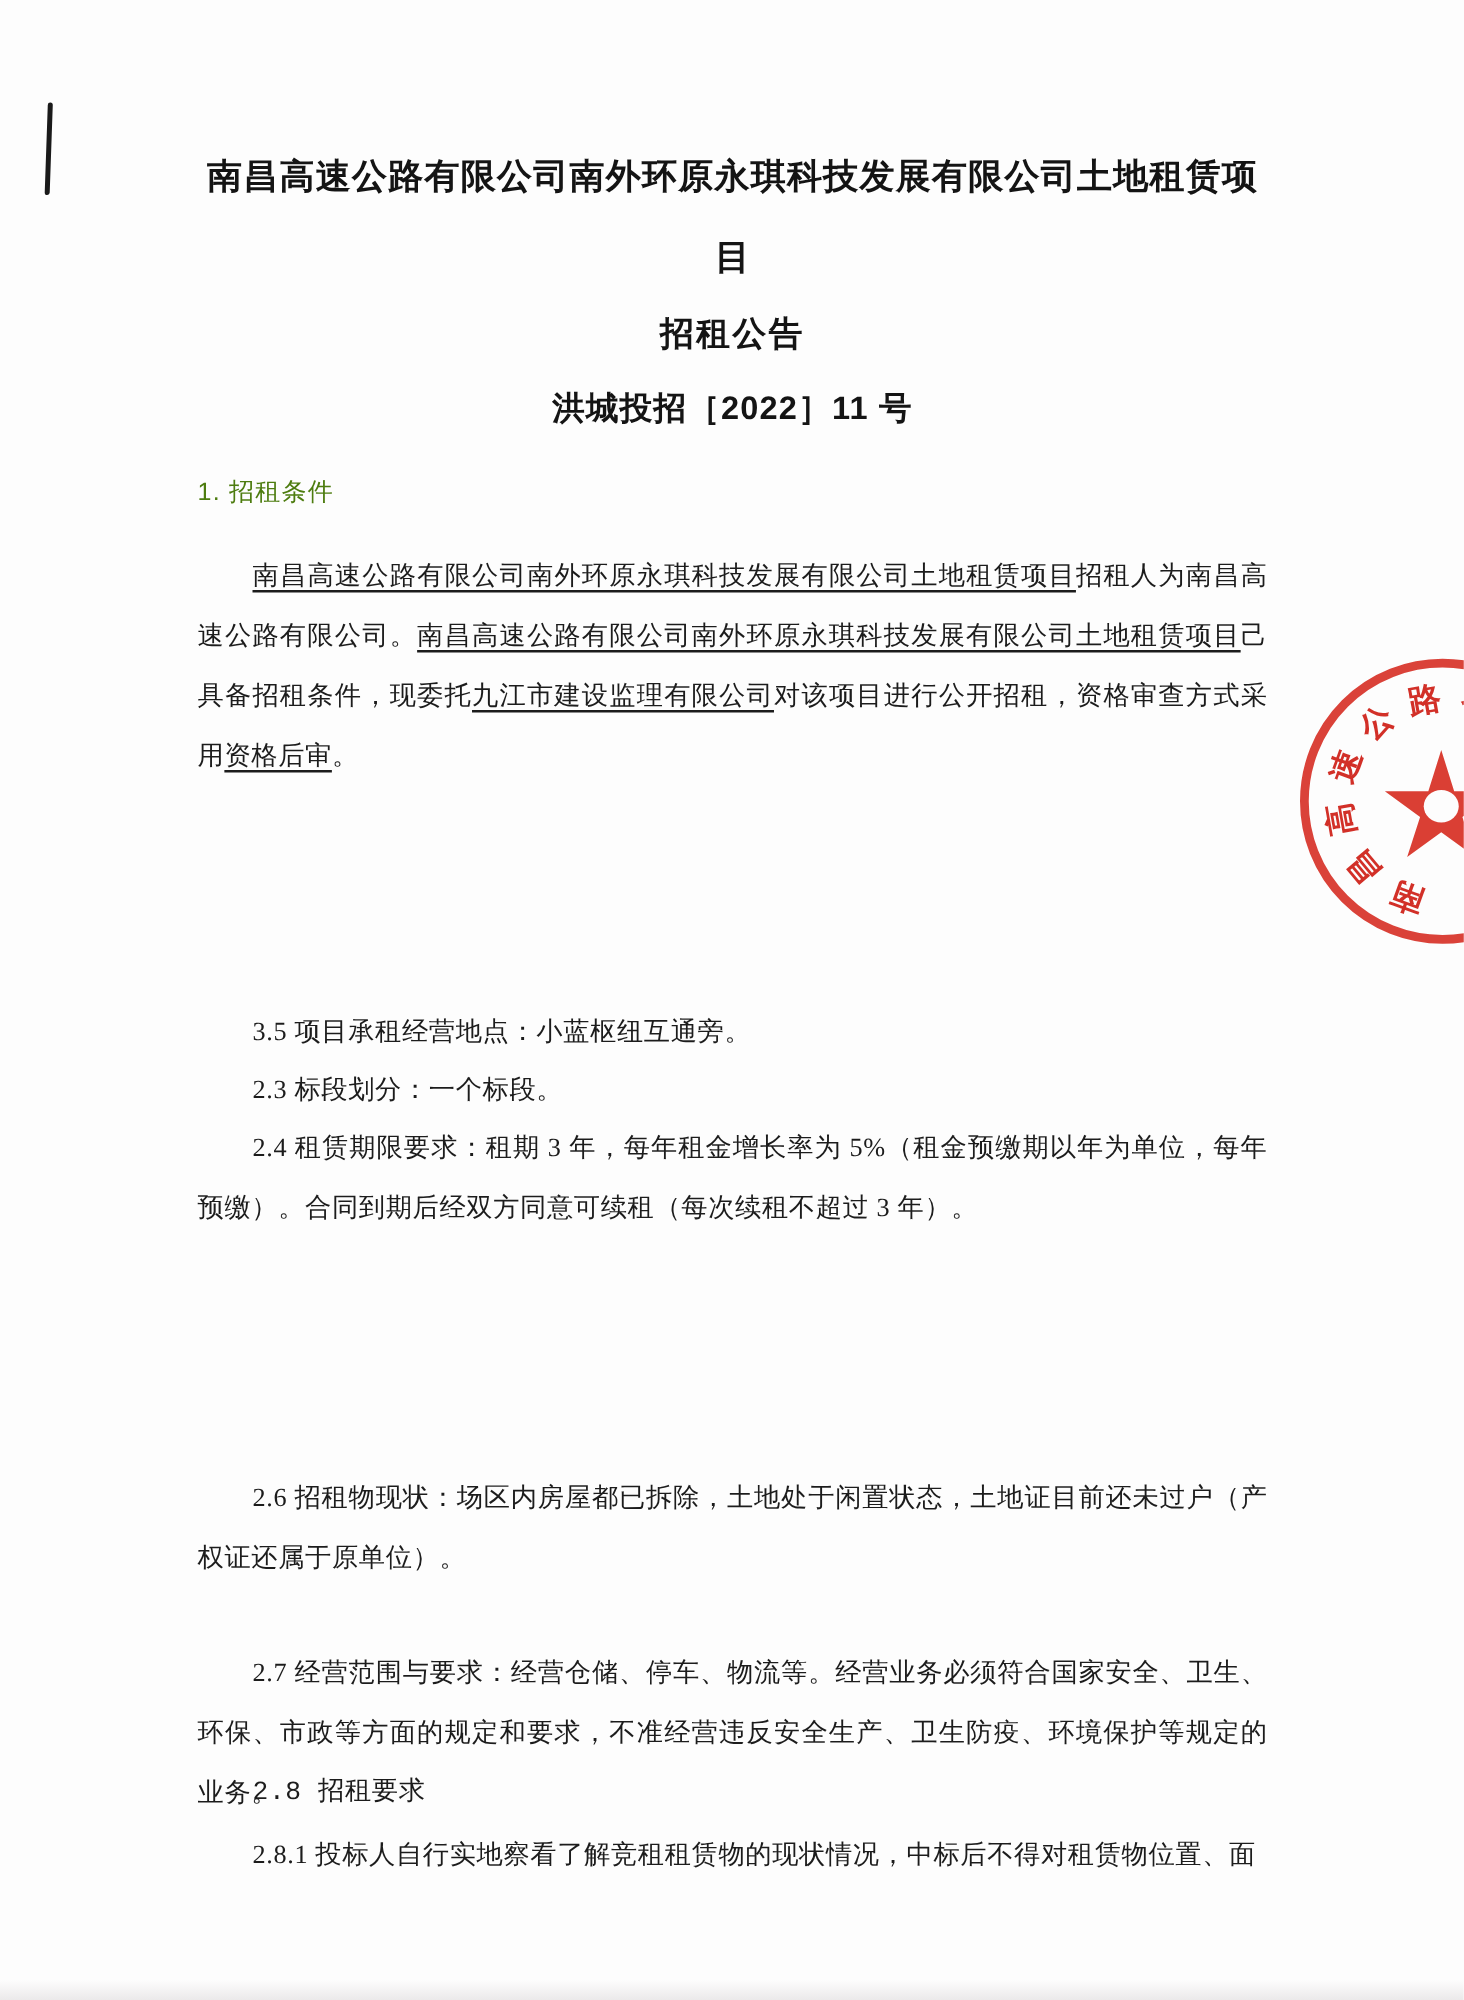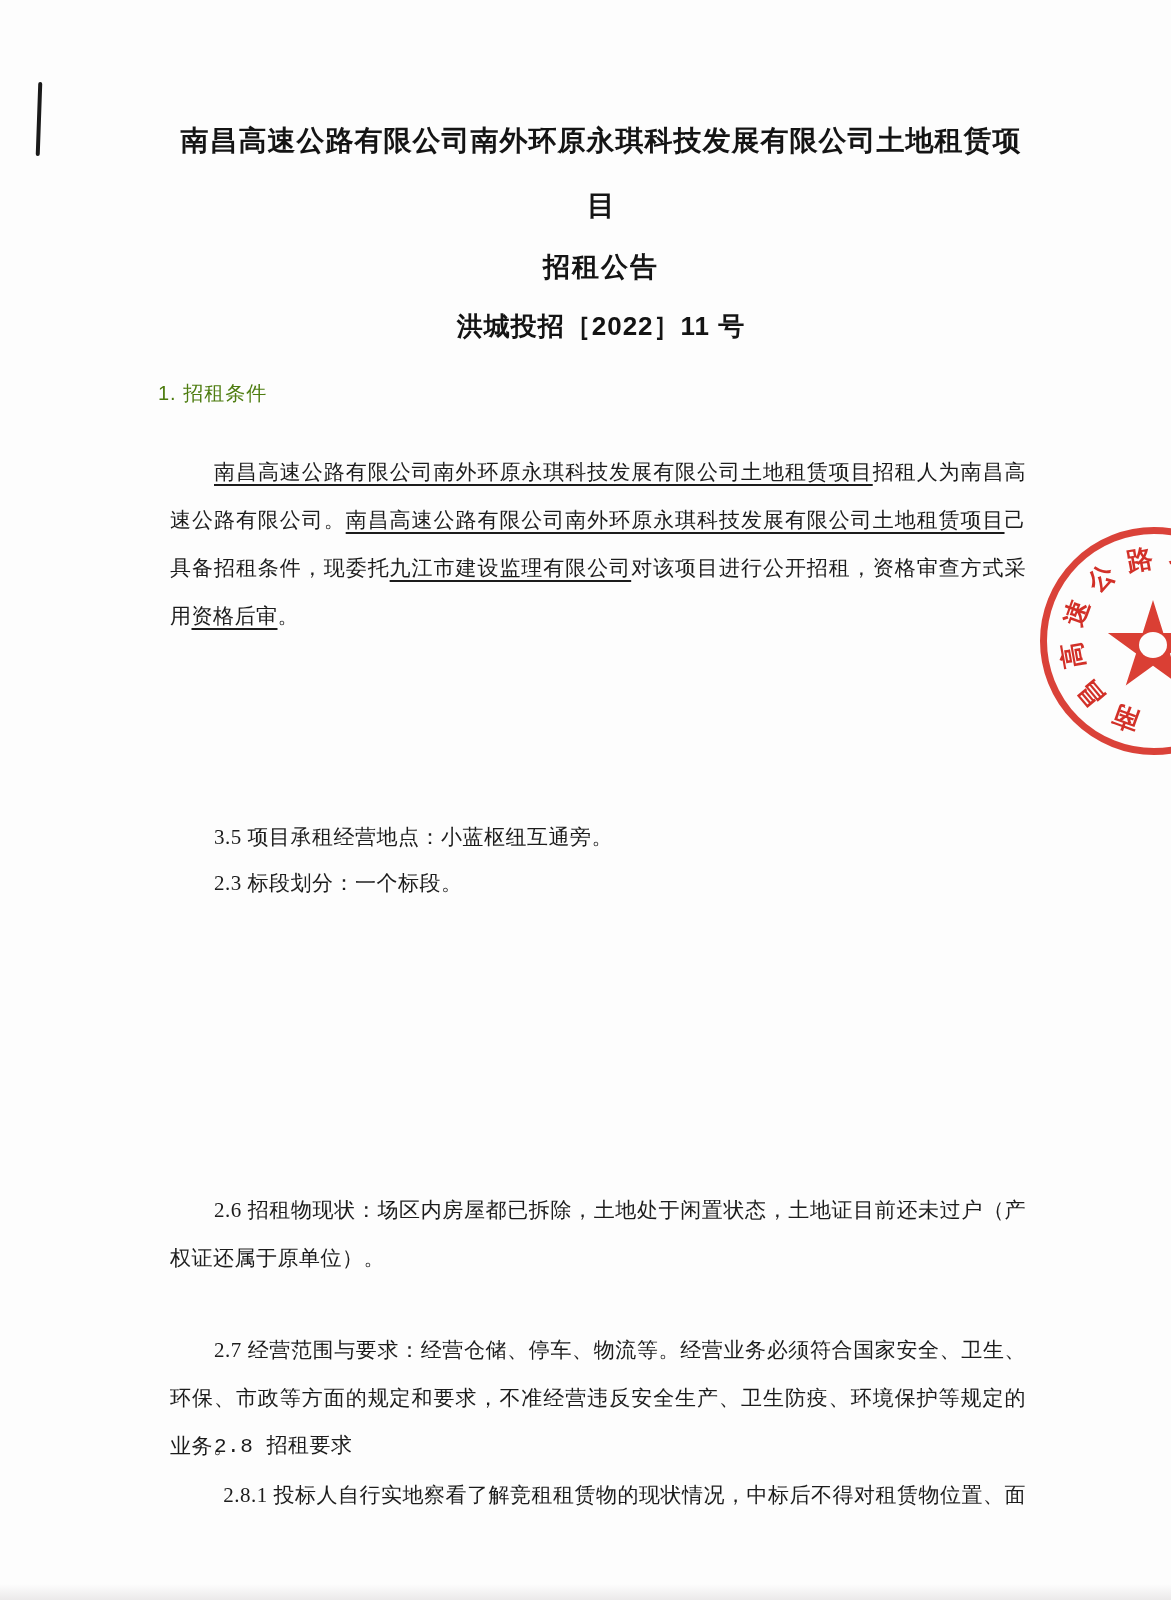--- a/index.html
+++ b/index.html
@@ -20,52 +20,52 @@
   }
   
   .pen-mark{
     position:absolute;left:37px;top:82px;width:4px;height:74px;
     background:#1a1a1a;border-radius:3px;transform:rotate(2deg);
   }
   
   .tline{
     position:absolute;left:158px;width:856px;text-align:center;
     font-family:"Liberation Sans","DejaVu Sans",sans-serif;
-    font-weight:bold;color:#141414;white-space:nowrap;margin-left:15px;
+    font-weight:bold;color:#141414;white-space:nowrap;
   }
   .t1{top:122px;font-size:28px;letter-spacing:1px;}
   .t2{top:187px;font-size:28px;}
   .t3{top:249px;font-size:27px;letter-spacing:2px;}
   .t4{top:309px;font-size:26px;letter-spacing:1px;}
   
   .heading{
     position:absolute;left:158px;width:856px;
     font-family:"Liberation Sans","DejaVu Sans",sans-serif;
     font-weight:normal;font-size:20px;color:#4d7c0f;letter-spacing:1px;
   }
   .h1{top:380px;}
   .h2{top:648px;}
   
   .par{
     position:absolute;left:158px;width:856px;
     font-size:21px;line-height:48px;
     text-align:justify;text-justify:inter-ideograph;
     text-indent:44px;letter-spacing:0.5px;
-    color:#1c1c1c;margin:12px;
+    color:#1c1c1c;margin:0;
   }
   .p1{top:436px;}
   .p2_1{top:704px;}
   .p2_2{top:801px;}
   .p2_3{top:847px;}
   .p2_4{top:894px;}
   .p2_5{top:986px;}
   .p2_6{top:1174px;}
   .p2_7{top:1314px;}
   .p2_8{top:1411px;text-align:left;font-family:Liberation Mono, monospace;}
-  .p2_8_1{top:1459px;text-align:right;white-space:nowrap;overflow:hidden;}
+  .p2_8_1{top:1459px;text-align:left;white-space:nowrap;overflow:hidden;}
   .u{text-decoration:underline;text-decoration-thickness:1.5px;text-underline-offset:5px;}
   
   .seal{
     position:absolute;left:1040px;top:527px;width:228px;height:228px;
     pointer-events:none;
   }
   .seal-ring{
     position:absolute;inset:0;border:7px solid rgba(213,40,30,0.88);
     border-radius:50%;
   }
@@ -97,20 +97,21 @@
   <div class="tline t3">招租公告</div>
   <div class="tline t4">洪城投招［2022］11 号</div>
 
   <div class="heading h1">1. 招租条件</div>
 
   <p class="par p1"><span class="u">南昌高速公路有限公司南外环原永琪科技发展有限公司土地租赁项目</span><span>招租人为南昌高速公路有限公司。</span><span class="u">南昌高速公路有限公司南外环原永琪科技发展有限公司土地租赁项目</span><span>己具备招租条件，现委托</span><span class="u">九江市建设监理有限公司</span><span>对该项目进行公开招租，资格审查方式采用</span><span class="u">资格后审</span><span>。</span></p>
 
 
   <p class="par p2_2">3.5 项目承租经营地点：小蓝枢纽互通旁。</p>
   <p class="par p2_3">2.3 标段划分：一个标段。</p>
+  <p class="par p2_4">2.4 租赁期限要求：租期 3 年，每年租金增长率为 5%（租金预缴期以年为单位，每年预缴）。合同到期后经双方同意可续租（每次续租不超过 3 年）。</p>
   <p class="par p2_6">2.6 招租物现状：场区内房屋都已拆除，土地处于闲置状态，土地证目前还未过户（产权证还属于原单位）。</p>
   <p class="par p2_7">2.7 经营范围与要求：经营仓储、停车、物流等。经营业务必须符合国家安全、卫生、环保、市政等方面的规定和要求，不准经营违反安全生产、卫生防疫、环境保护等规定的业务。</p>
   <p class="par p2_8">2.8 招租要求</p>
   <p class="par p2_8_1">2.8.1 投标人自行实地察看了解竞租租赁物的现状情况，中标后不得对租赁物位置、面</p>
 
   <div class="seal">
     <div class="seal-ring"></div>
     <div class="seal-star"></div>
     <div class="seal-core"></div>
     <div id="seal-arc">

